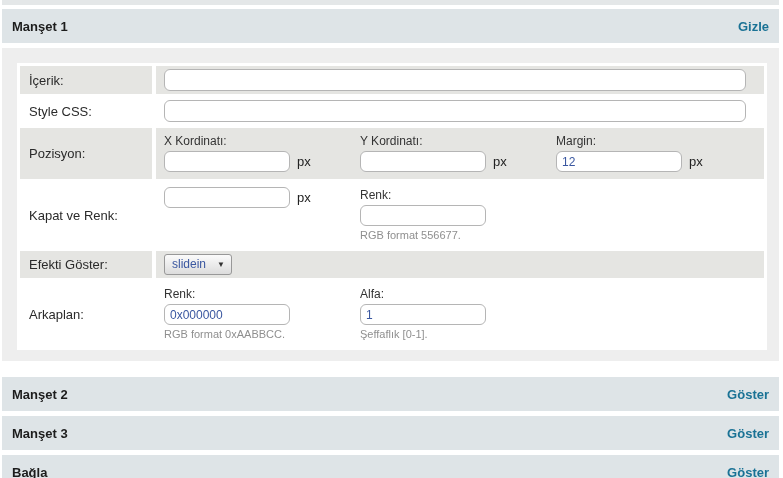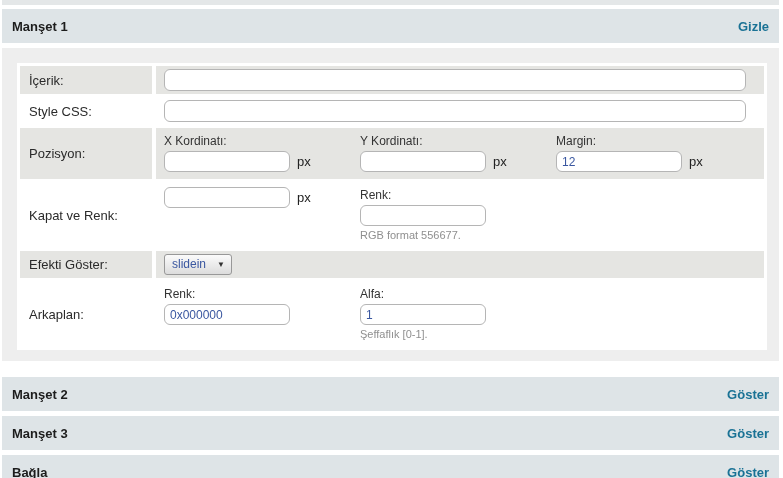--- a/index.html
+++ b/index.html
@@ -149,20 +149,21 @@
       </div>
 
       <div class="frow">
         <div class="cell cell-label">Arkaplan:</div>
         <div class="cell cell-field groups">
           <div class="group">
             <div class="flabel">Renk:</div>
             <div class="irow">
               <input type="text" class="txt small" value="0x000000" style="">
             </div>
+            <div class="hint">RGB format 0xAABBCC.</div>
           </div>
           <div class="group">
             <div class="flabel">Alfa:</div>
             <div class="irow">
               <input type="text" class="txt small" value="1" style="">
             </div>
             <div class="hint">Şeffaflık [0-1].</div>
           </div>
         </div>
       </div>

